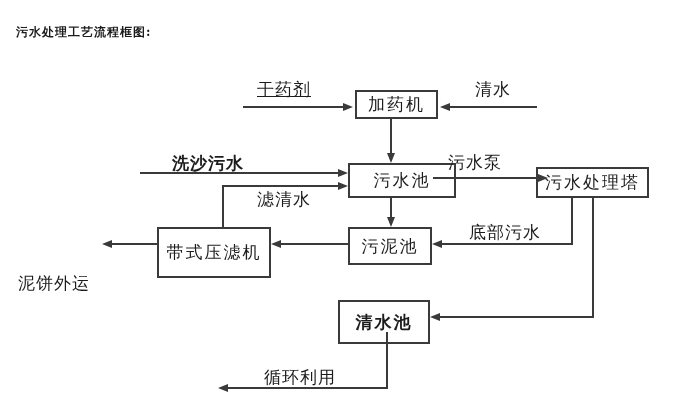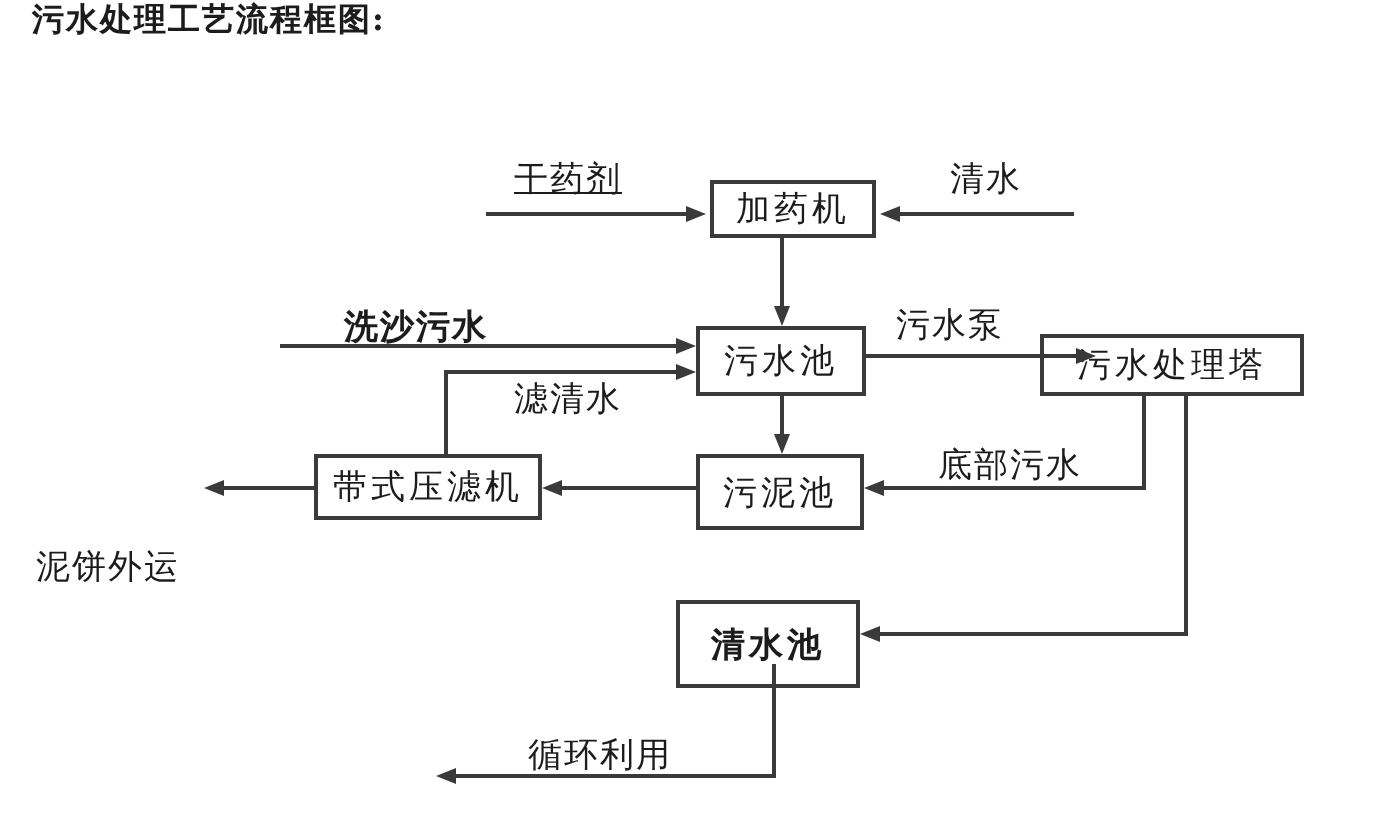--- a/index.html
+++ b/index.html
@@ -8,21 +8,21 @@
     --tx:#1c1c1c;
     --bg:#ffffff;
   }
   html,body{margin:0;padding:0;background:var(--bg);}
   #canvas{
     position:relative;width:700px;height:420px;background:var(--bg);
     font-family:"DejaVu Serif","Liberation Serif",serif;color:var(--tx);
     overflow:hidden;
   }
   .title{
-    position:absolute;left:16px;top:0;font-size:16px;font-weight:bold;
+    position:absolute;left:16px;top:24px;font-size:12px;font-weight:bold;
     letter-spacing:1px;white-space:nowrap;
   }
   .node{
     position:absolute;border:2px solid var(--bd);background:var(--bg);
     display:flex;align-items:center;justify-content:center;
     font-size:17px;white-space:nowrap;box-sizing:border-box;
     letter-spacing:2px;
   }
   .lbl{
     position:absolute;font-size:17px;white-space:nowrap;letter-spacing:1px;
@@ -35,24 +35,24 @@
   .ah.d{border-left:4px solid transparent;border-right:4px solid transparent;border-top:10px solid var(--ln);}
 </style>
 </head>
 <body>
 
 <div id="canvas">
 
   <div class="title">污水处理工艺流程框图:</div>
 
   <div class="node" style="left:355px;top:90px;width:83px;height:29px;">加药机</div>
-  <div class="node" style="left:348px;top:163px;width:85px;height:35px;">污水池</div>
-  <div class="node" style="left:520px;top:167px;width:132px;height:31px;">污水处理塔</div>
+  <div class="node" style="left:348px;top:163px;width:108px;height:35px;">污水池</div>
+  <div class="node" style="left:536px;top:167px;width:113px;height:31px;">污水处理塔</div>
   <div class="node" style="left:348px;top:227px;width:84px;height:38px;">污泥池</div>
-  <div class="node" style="left:157px;top:227px;width:114px;height:33px;">带式压滤机</div>
+  <div class="node" style="left:157px;top:227px;width:114px;height:51px;">带式压滤机</div>
   <div class="node" style="left:338px;top:300px;width:92px;height:44px;font-weight:bold;">清水池</div>
 
   <span class="lbl" style="left:257px;top:78px;text-decoration:underline;">干药剂</span>
   <span class="lbl" style="left:475px;top:78px;">清水</span>
   <span class="lbl" style="left:172px;top:152px;font-weight:bold;">洗沙污水</span>
   <span class="lbl" style="left:448px;top:151px;">污水泵</span>
   <span class="lbl" style="left:257px;top:188px;">滤清水</span>
   <span class="lbl" style="left:18px;top:228px;margin-top:44px;">泥饼外运</span>
   <span class="lbl" style="left:469px;top:221px;">底部污水</span>
   <span class="lbl" style="left:264px;top:366px;">循环利用</span>

